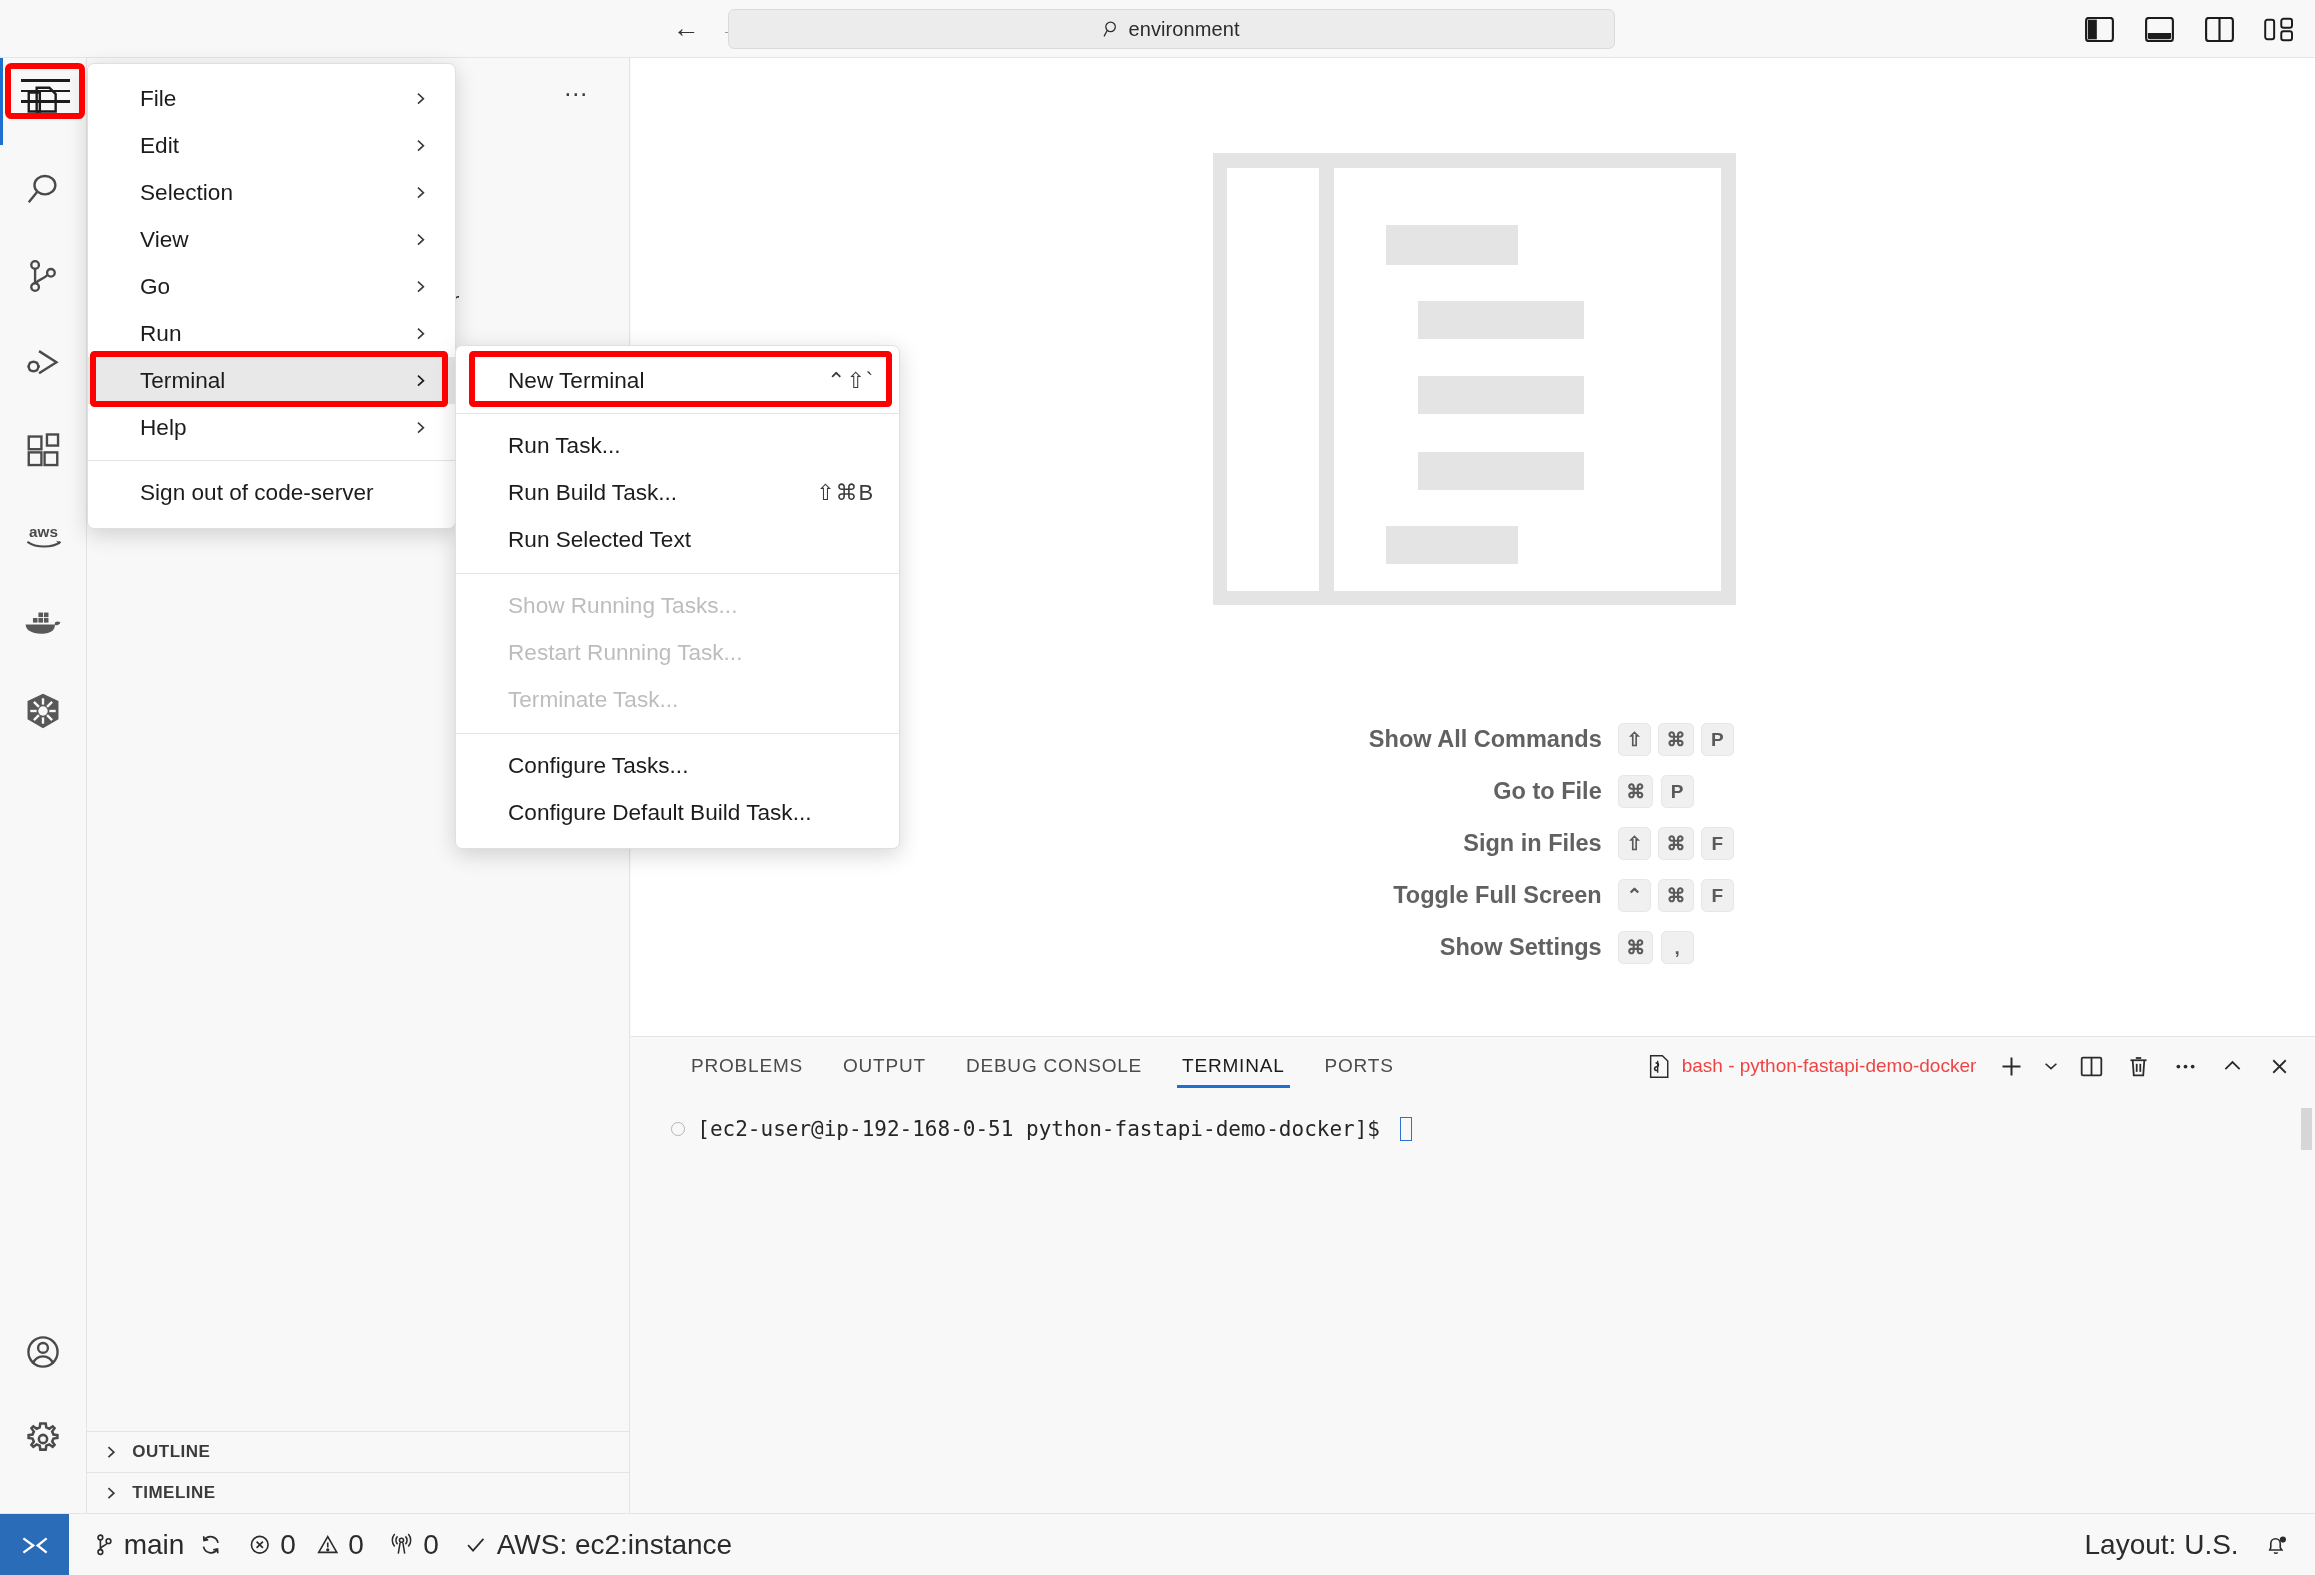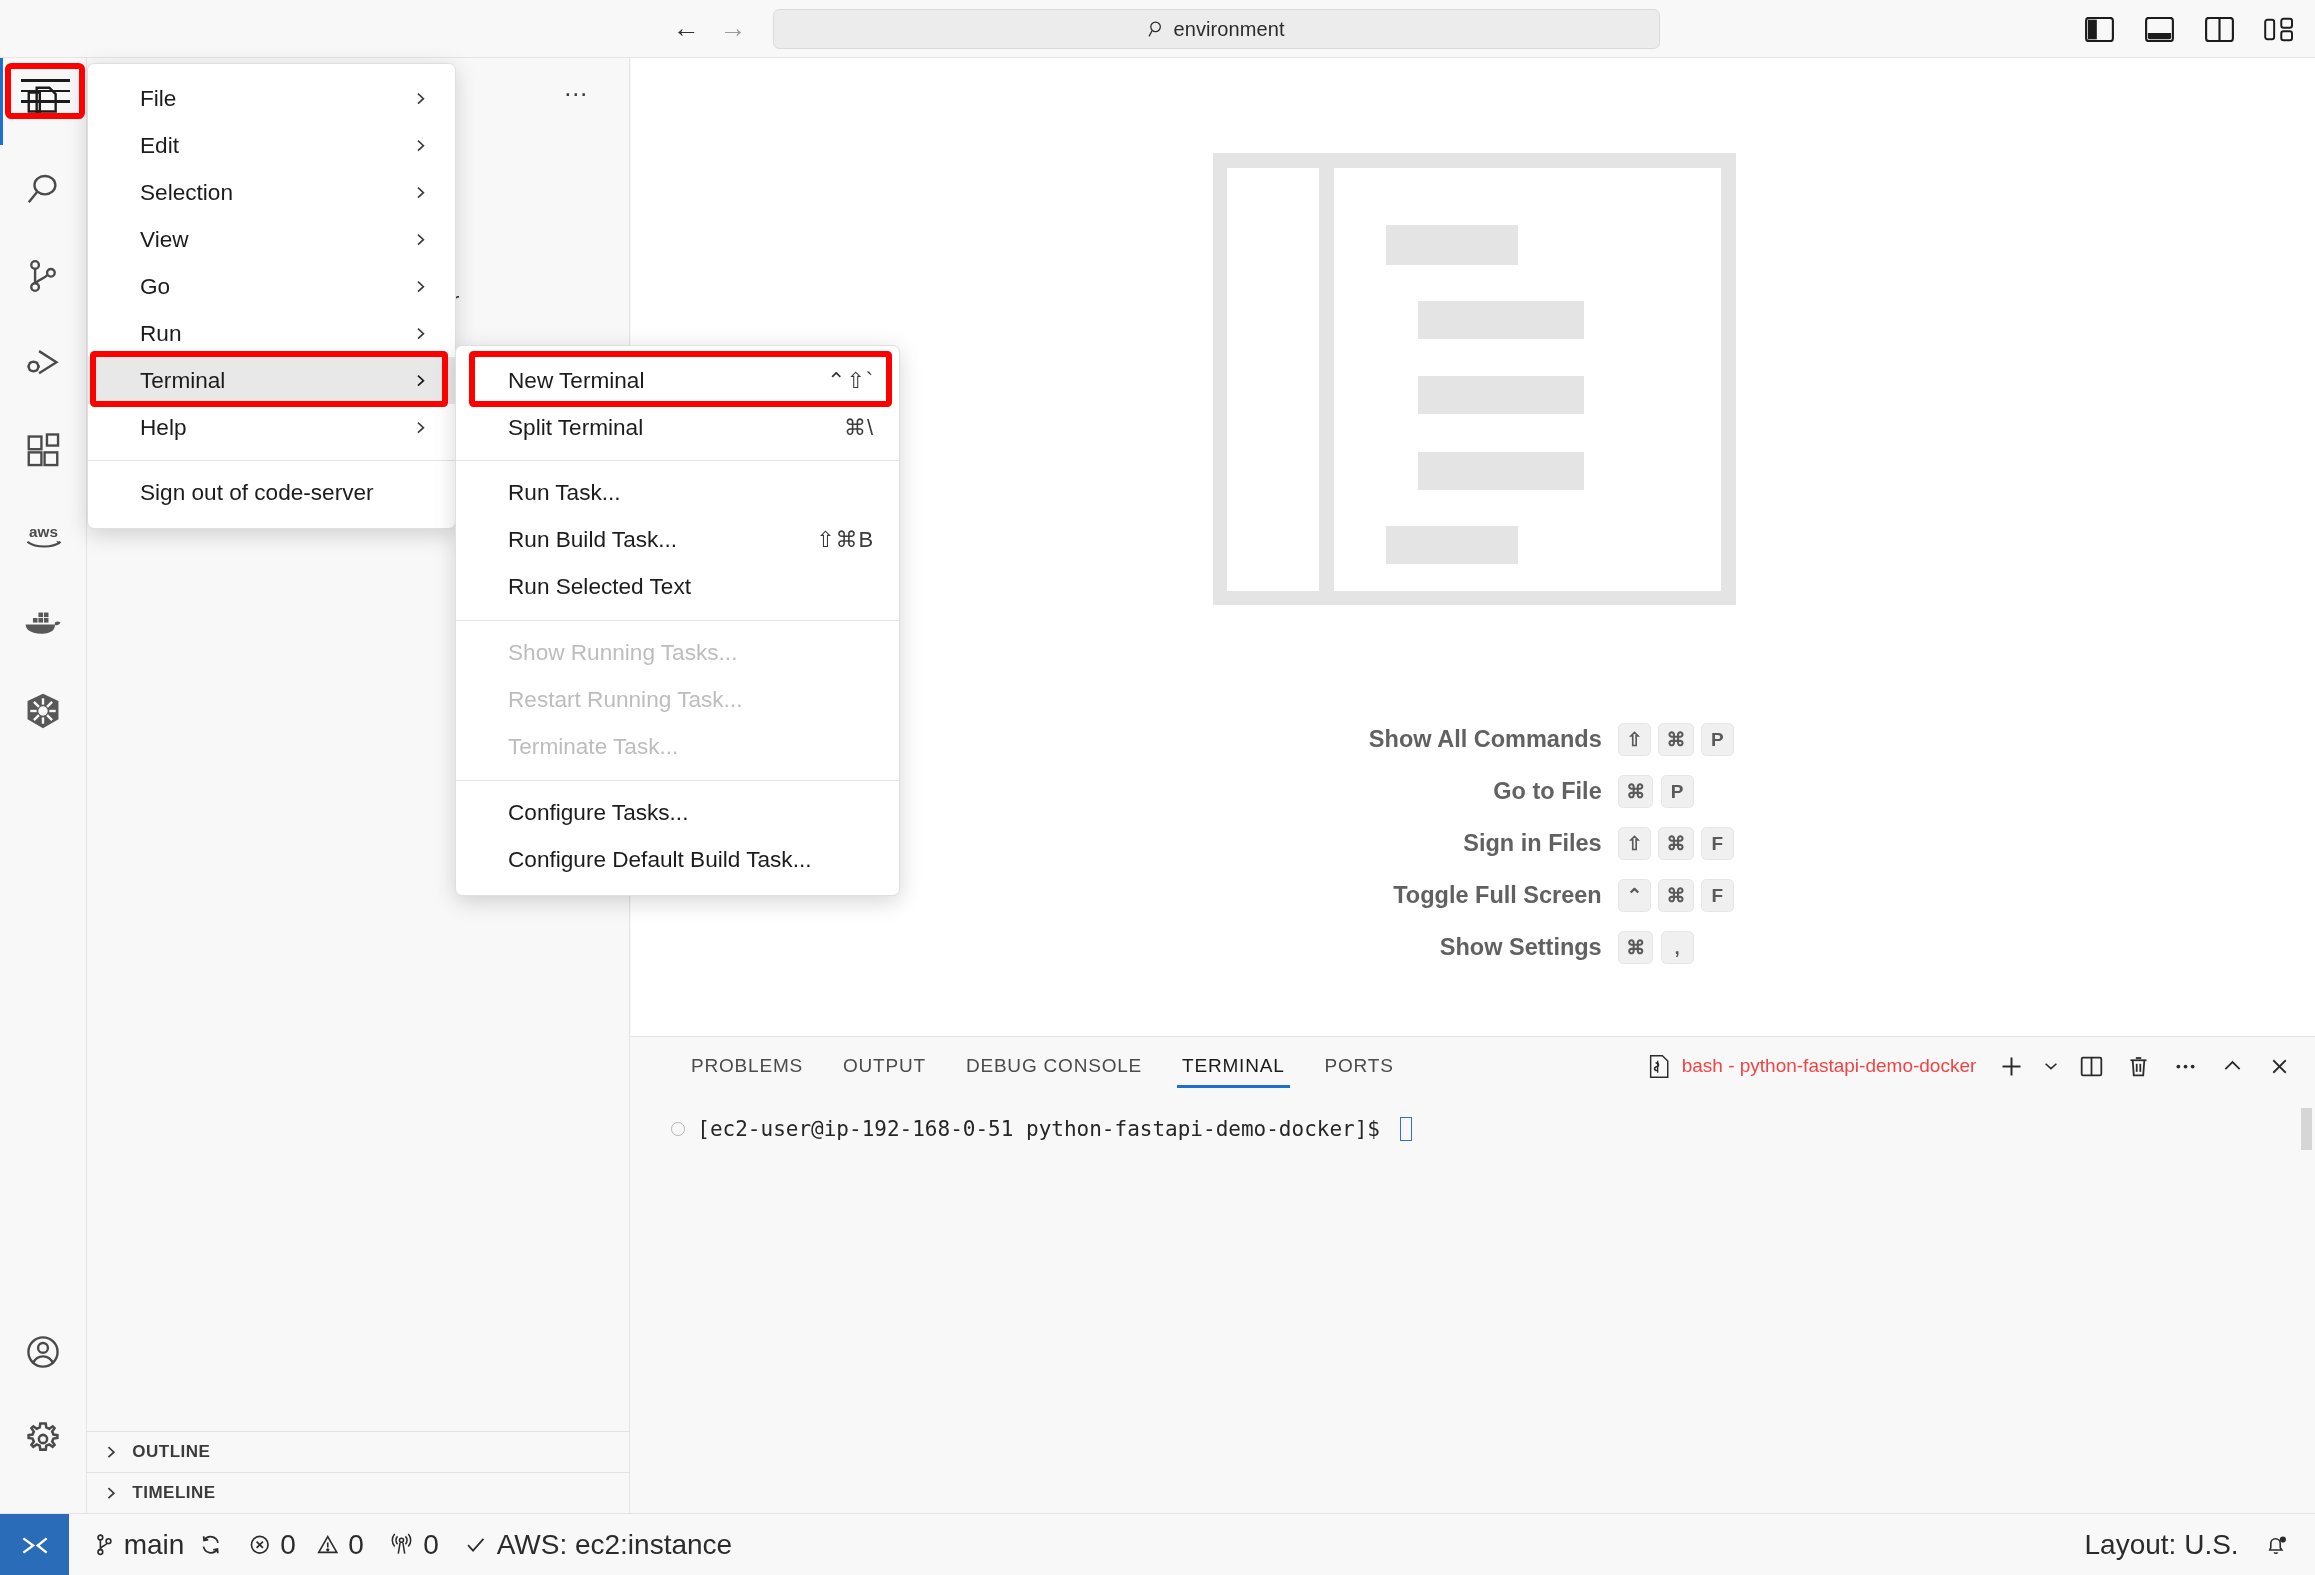--- a/index.html
+++ b/index.html
@@ -20,21 +20,21 @@
     background:#f8f8f8; display:flex; align-items:center;
     border-bottom:0.9px solid #e5e5e5;
   }
   .tb-nav { display:flex; align-items:center; gap:12.7px; margin-left:669px; }
   .tb-arrow {
     width:34px; height:34px; display:flex; align-items:center; justify-content:center;
     font-size:27px; line-height:1; color:#333; border-radius:4.5px;
   }
   .tb-arrow.dim { color:#9b9b9b; }
   #cmdcenter {
-    position:absolute; left:773px; top:9px; width:887px; height:40px;
+    position:absolute; left:728px; top:9px; width:887px; height:40px;
     background:#ececec; border:0.9px solid #dadada; border-radius:6.3px;
     display:flex; align-items:center; justify-content:center; gap:7.2px;
   }
   #cmdcenter .qsearch-icon { width:18px; height:18px; display:block; }
   #cmdcenter .qtext { font-size:20px; color:#2b2b2b; letter-spacing:0.1px; }
 
   .tb-right { position:absolute; right:16.3px; top:9px; display:flex; align-items:center; gap:20px; }
   .layout-btn { width:40px; height:40px; display:flex; align-items:center; justify-content:center; border-radius:4.5px; }
 
   
@@ -706,24 +706,20 @@
     <div class="mi">
       <span>Sign out of code-server</span>
     </div>
   </div>
 
   <div id="menu-sub">
     <div class="mi">
       <span>New Terminal</span>
       <span class="mi-key">⌃⇧`</span>
     </div>
-    <div class="mi">
-      <span>Split Terminal</span>
-      <span class="mi-key">⌘\</span>
-    </div>
     <div class="menu-sep"></div>
     <div class="mi">
       <span>Run Task...</span>
       <span class="mi-key"></span>
     </div>
     <div class="mi">
       <span>Run Build Task...</span>
       <span class="mi-key">⇧⌘B</span>
     </div>
     <div class="mi">

